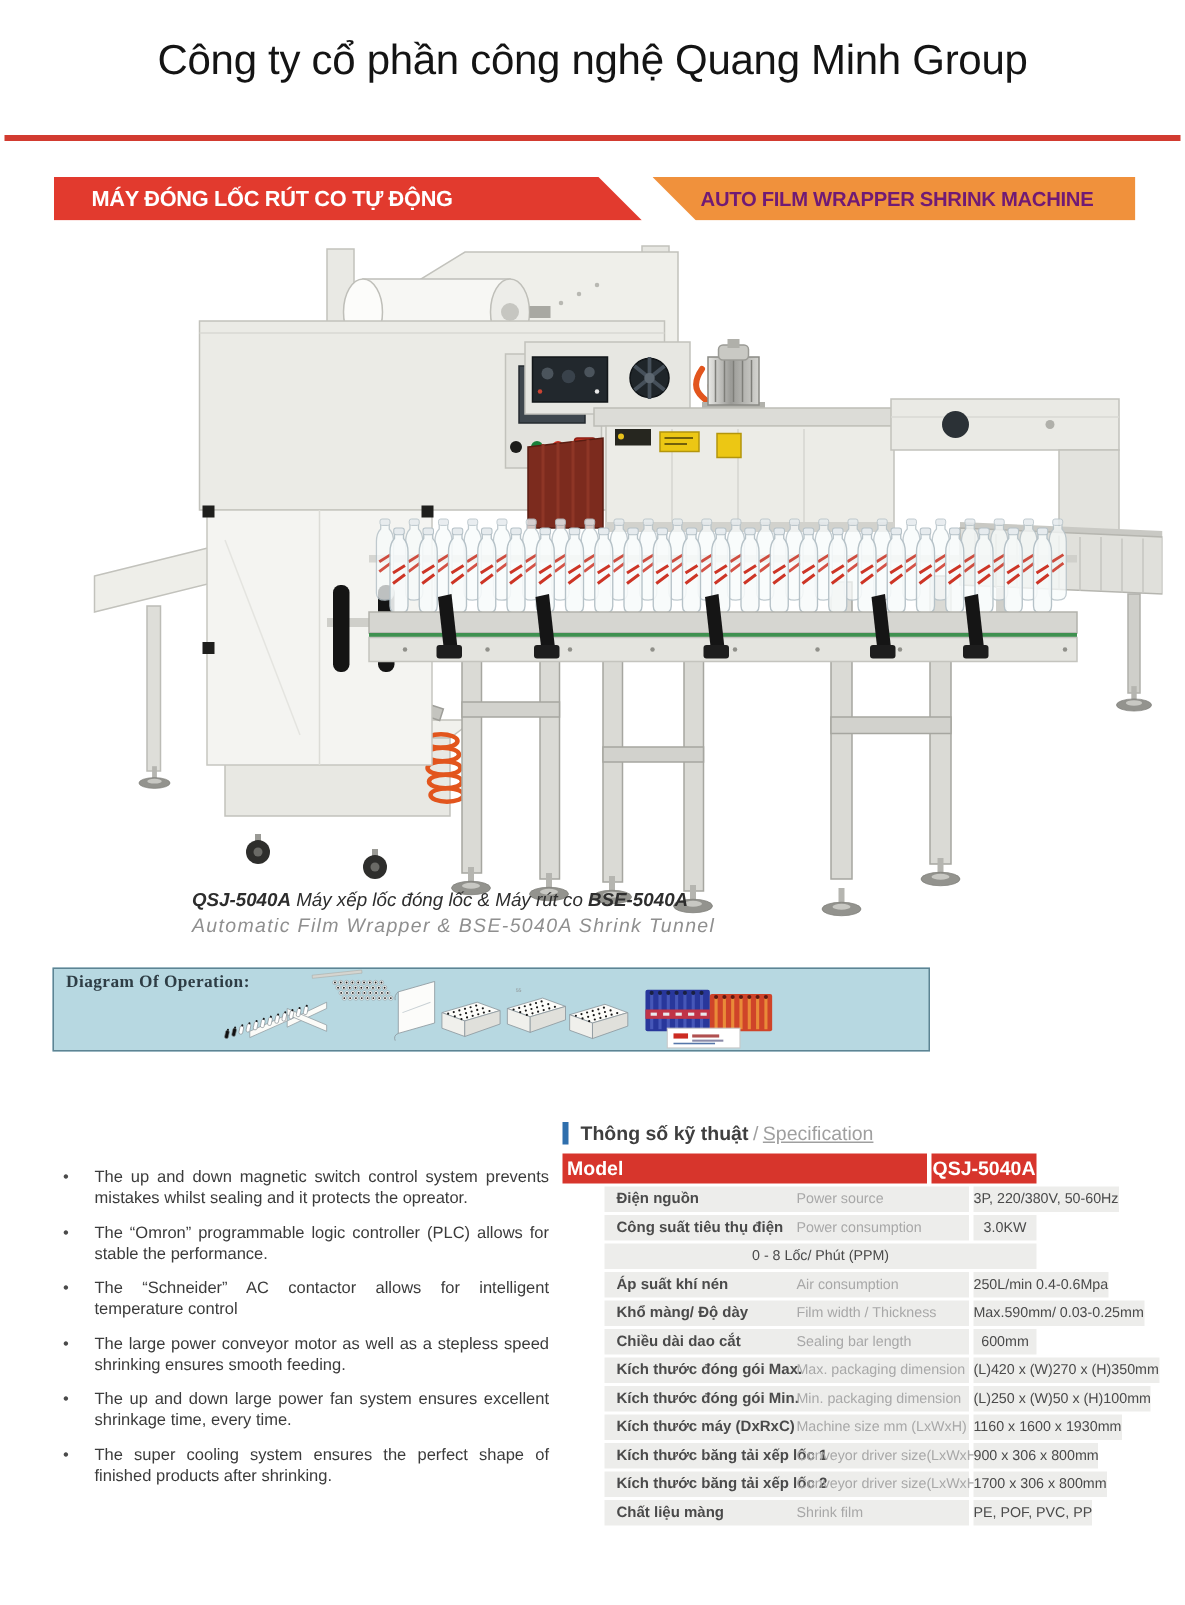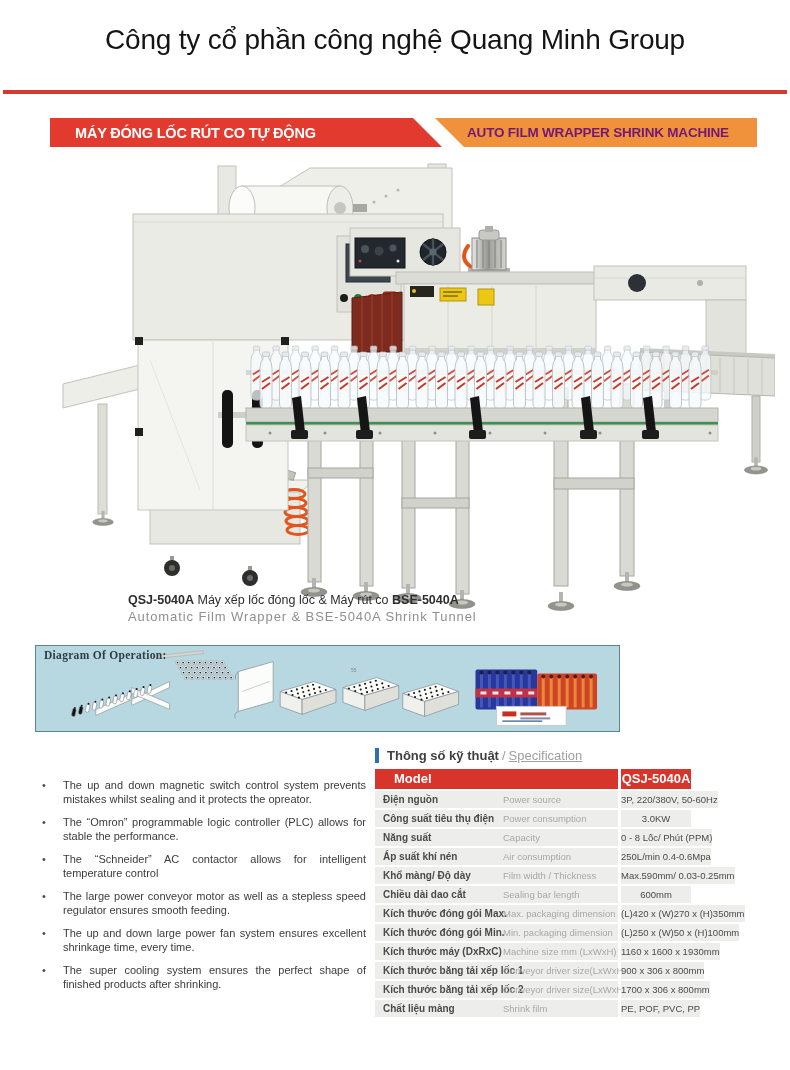--- a/index.html
+++ b/index.html
@@ -19,43 +19,43 @@
     width:790px;height:1070px;position:relative;background:#ffffff;
     font-family:"Liberation Sans",sans-serif;overflow:hidden;
   }
   .company-title{
     position:absolute;top:24px;left:0;width:790px;text-align:center;
     font-size:28px;color:#141414;letter-spacing:-0.2px;
   }
   .rule{position:absolute;top:90px;left:3px;width:784px;height:4px;background:var(--c-rule-red);}
   .banner{position:absolute;top:118px;left:36px;width:721px;height:29px;}
   .banner-red{
-    position:absolute;left:14px;top:0;width:392px;height:29px;background:var(--c-banner-red);
+    position:absolute;left:0;top:0;width:392px;height:29px;background:var(--c-banner-red);
     clip-path:polygon(0 0,calc(100% - 29px) 0,100% 100%,0 100%);
     display:flex;align-items:center;
   }
   .banner-orange{
     position:absolute;left:363px;top:0;width:358px;height:29px;background:var(--c-banner-orange);
     clip-path:polygon(36px 0,100% 0,100% 100%,65px 100%);
     display:flex;align-items:center;justify-content:center;
   }
   .banner-red span{
     padding-left:25px;color:#ffffff;font-weight:bold;font-size:14.5px;letter-spacing:-0.2px;
   }
   .banner-orange span{
     padding-left:40px;color:#701a75;font-weight:bold;font-size:13.5px;letter-spacing:-0.2px;
   }
   .machine-photo{position:absolute;top:158px;left:45px;width:730px;height:470px;}
   .machine-photo svg{display:block;width:100%;height:100%;}
-  .machine-caption{position:absolute;top:593px;left:128px;width:420px;line-height:15px;}
+  .machine-caption{position:absolute;top:593px;left:128px;width:420px;line-height:15px;font-style:italic;}
   .caption-line1{font-size:12.5px;color:#2d2d2d;}
   .caption-line1 b{font-weight:bold;}
   .caption-line2{font-size:13px;color:#8f8f8f;letter-spacing:0.9px;margin-top:1px;}
   .diagram{
-    position:absolute;top:645px;left:35px;width:585px;height:87px;
+    position:absolute;top:645px;left:35px;width:585px;height:56px;
     background:var(--c-diagram-bg);border:1px solid var(--c-diagram-border);box-sizing:border-box;
   }
   .diagram-label{
     position:absolute;top:3px;left:8px;font-family:"Liberation Serif",serif;
     font-size:11.5px;font-weight:bold;color:#2e3d45;letter-spacing:0.3px;
   }
   .diagram svg{position:absolute;top:0;left:0;width:100%;height:100%;}
   .features{position:absolute;top:778px;left:42px;width:324px;}
   .feature-item{display:flex;margin-bottom:9px;}
   .feature-dot{width:21px;flex:0 0 21px;font-size:11px;color:#4a4a4a;line-height:14px;}
@@ -64,27 +64,27 @@
   }
   .specs{position:absolute;top:746px;left:375px;width:316px;}
   .specs-title{display:flex;align-items:center;height:18px;margin-bottom:5px;}
   .specs-title .bar{width:4px;height:15px;background:var(--c-blue);margin-right:8px;}
   .specs-title .vi{font-size:13px;font-weight:bold;color:var(--c-text-dark);}
   .specs-title .sep{font-size:13px;color:var(--c-text-gray);margin:0 3px;}
   .specs-title .en{font-size:13px;color:var(--c-text-gray);text-decoration:underline;}
   .spec-header{display:flex;height:20px;margin-bottom:2px;}
   .spec-header .h-left{
     width:243px;flex:0 0 243px;margin-right:3px;background:var(--c-table-red);
-    color:#fff;font-weight:bold;font-size:13px;line-height:20px;padding-left:19px;box-sizing:border-box;
+    color:#fff;font-weight:bold;font-size:13px;line-height:20px;padding-left:3px;box-sizing:border-box;
   }
   .spec-header .h-right{
     flex:1;background:var(--c-table-red);color:#fff;font-weight:bold;font-size:13px;
     line-height:20px;text-align:center;
   }
-  .spec-row{display:flex;height:17px;margin-bottom:2px;}
+  .spec-row{display:flex;height:17px;margin-bottom:2px;margin-left:28px;}
   .spec-row .label-cell{
     width:243px;flex:0 0 243px;margin-right:3px;background:var(--c-row-bg);
     display:flex;align-items:center;
   }
   .spec-row .vi{
     padding-left:8px;width:120px;flex:0 0 120px;font-size:10px;font-weight:bold;color:#4a4a4a;
     white-space:nowrap;
   }
   .spec-row .en{font-size:9.5px;color:#a8a8a8;white-space:nowrap;}
   .spec-row .value-cell{
@@ -649,21 +649,21 @@
     <span class="feature-text">The “Omron” programmable logic controller (PLC) allows for stable the performance.</span>
   </div>
 
   <div class="feature-item">
     <span class="feature-dot">•</span>
     <span class="feature-text">The “Schneider” AC contactor allows for intelligent temperature control</span>
   </div>
 
   <div class="feature-item">
     <span class="feature-dot">•</span>
-    <span class="feature-text">The large power conveyor motor as well as a stepless speed regulator ensures smooth feeding.</span>
+    <span class="feature-text">The large power conveyor motor as well as a stepless speed shrinking ensures smooth feeding.</span>
   </div>
 
   <div class="feature-item">
     <span class="feature-dot">•</span>
     <span class="feature-text">The up and down large power fan system ensures excellent shrinkage time, every time.</span>
   </div>
 
   <div class="feature-item">
     <span class="feature-dot">•</span>
     <span class="feature-text">The super cooling system ensures the perfect shape of finished products after shrinking.</span>
@@ -692,24 +692,20 @@
 
   <div class="spec-row">
     <div class="label-cell">
       <span class="vi">Công suất tiêu thụ điện</span>
       <span class="en">Power consumption</span>
     </div>
     <div class="value-cell">3.0KW</div>
   </div>
 
   <div class="spec-row">
-    <div class="label-cell">
-      <span class="vi">Năng suất</span>
-      <span class="en">Capacity</span>
-    </div>
     <div class="value-cell">0 - 8 Lốc/ Phút (PPM)</div>
   </div>
 
   <div class="spec-row">
     <div class="label-cell">
       <span class="vi">Áp suất khí nén</span>
       <span class="en">Air consumption</span>
     </div>
     <div class="value-cell">250L/min  0.4-0.6Mpa</div>
   </div>

